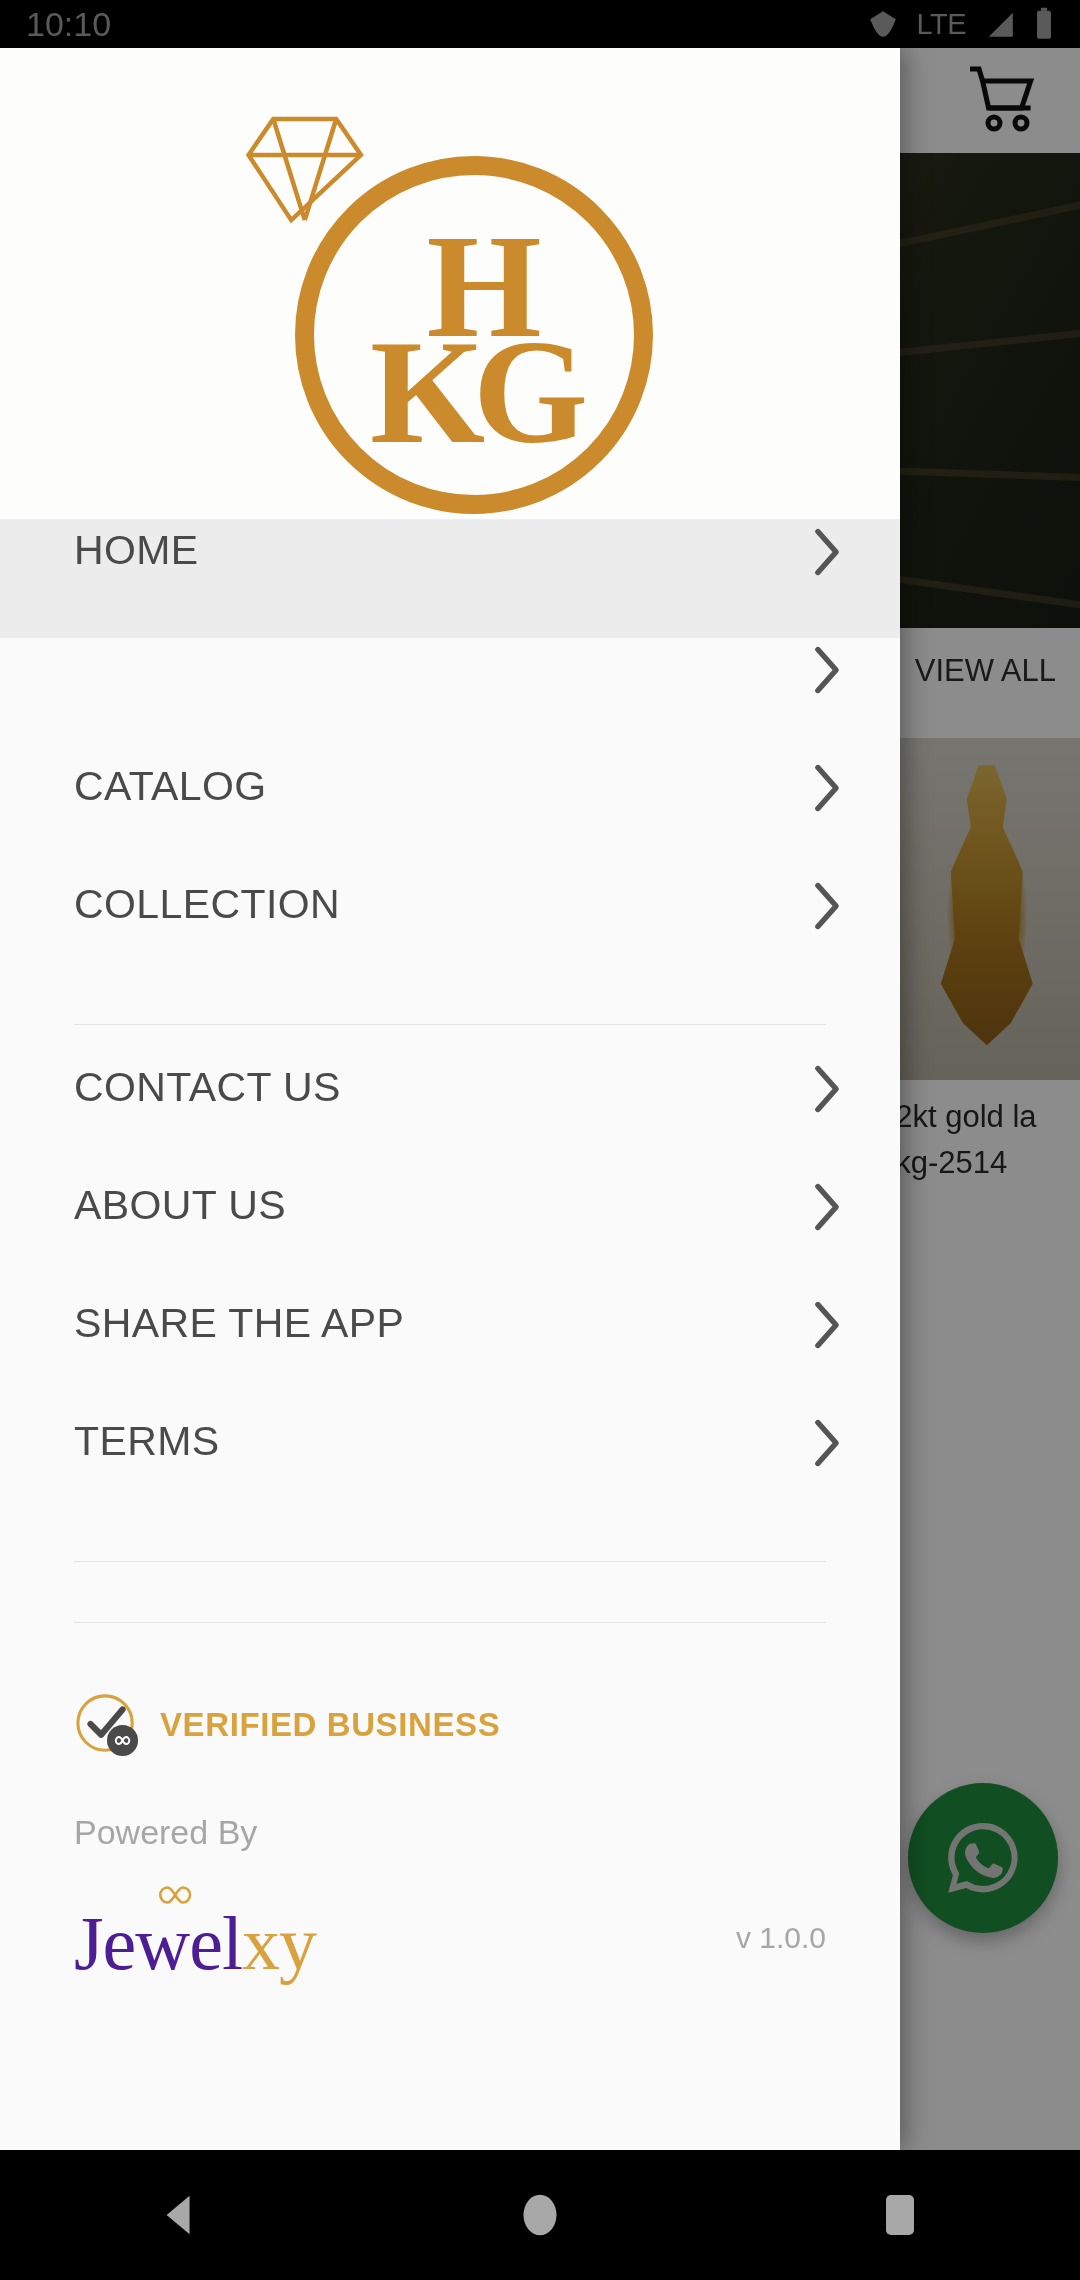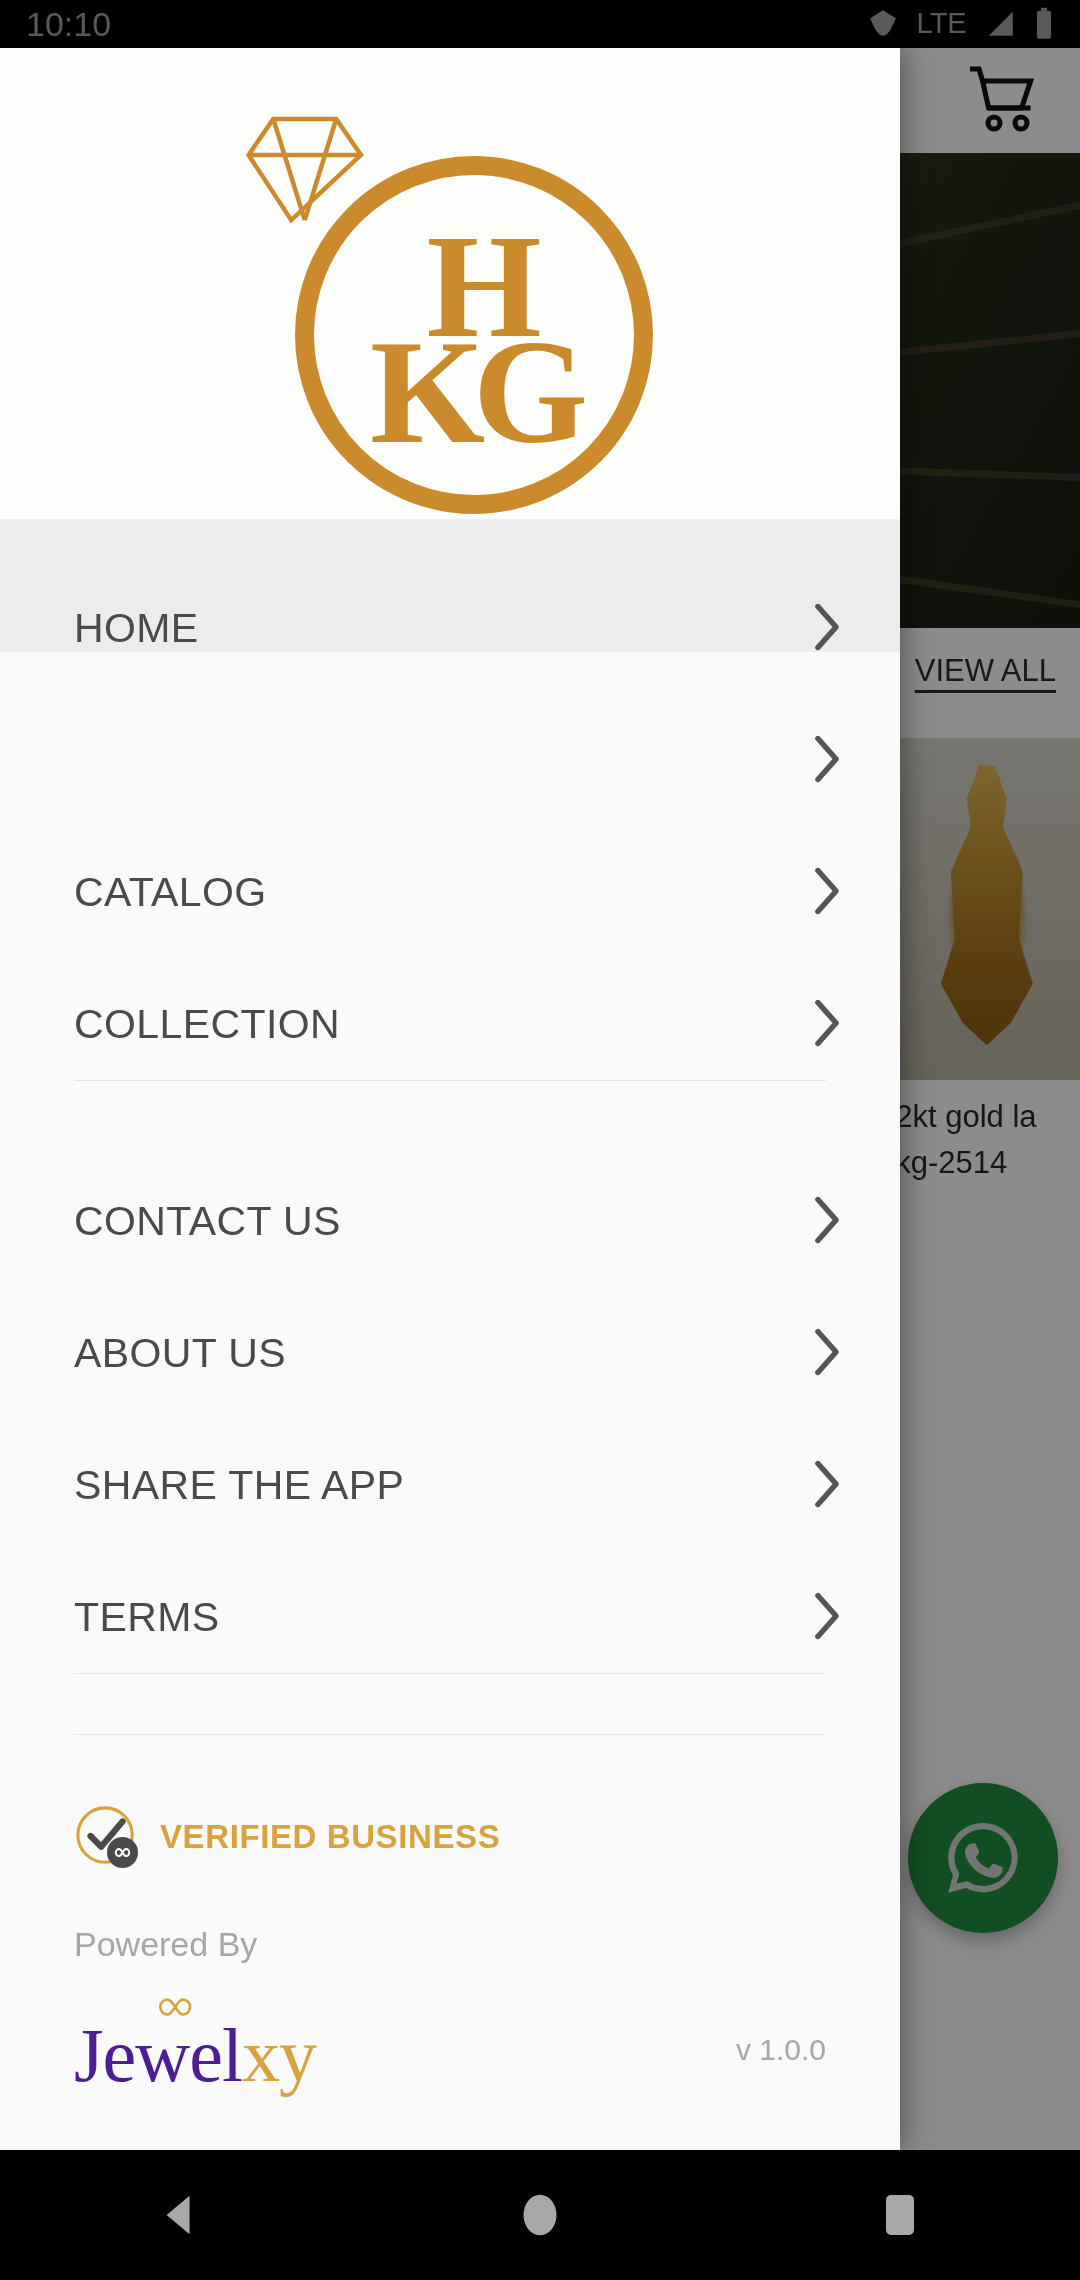--- a/index.html
+++ b/index.html
@@ -11,21 +11,21 @@
   }
   #screen { position:relative; width:1080px; height:2280px; background:#fafafa; overflow:hidden; }
 
   
   #status-bar{
     position:absolute; top:0; left:0; width:1080px; height:48px;
     background:#000000; display:flex; align-items:center;
     padding:0 26px; z-index:60;
   }
   #status-time{ font-size:34px; color:#5a5a5a; letter-spacing:0px; }
-  #status-right{ margin-left:auto; display:flex; align-items:flex-start; gap:17px; }
+  #status-right{ margin-left:auto; display:flex; align-items:center; gap:17px; }
   .sb-ico{ display:block; }
   #status-lte{ font-size:29px; color:#5a5a5a; font-weight:400; letter-spacing:-.5px;}
 
   
   #bg-app{ position:absolute; top:48px; left:0; width:1080px; height:2102px; background:#fff; }
   #bg-header{
     position:absolute; top:0; left:0; width:1080px; height:105px;
     background:#ffffff; display:flex; align-items:center; justify-content:flex-end;
     padding-right:40px;
   }
@@ -50,21 +50,21 @@
   #hero-bail{
     position:absolute; left:46.5%; top:37%; width:46px; height:76px; border-radius:22px;
     background:linear-gradient(180deg,#e0b048,#b3842c); border:5px solid #caa03a;
   }
   .pend-art{ position:absolute; }
   #bg-viewall-row{
     position:absolute; top:580px; left:0; width:1080px; height:86px;
     display:flex; align-items:center; justify-content:flex-end; padding-right:24px;
     background:#ffffff;
   }
-  #bg-viewall{ font-size:31px; color:#2f2f2f; text-decoration:underline; text-underline-offset:9px; }
+  #bg-viewall{ font-size:31px; color:#2f2f2f; text-underline-offset:9px; }
   #bg-card{
     position:absolute; top:666px; left:0; width:1080px; height:420px; background:#ffffff;
   }
   #bg-card-img{
     position:absolute; top:24px; left:878px; width:210px; height:342px;
     background:
       radial-gradient(ellipse 70px 160px at 52% 52%, #d8b24a 0%, #bb8f2f 44%, rgba(187,143,47,0) 58%),
       linear-gradient(180deg,#d9d6cd 0%,#c9c4b6 55%,#b9b4a4 100%);
     overflow:hidden;
   }
@@ -113,23 +113,23 @@
   #logo-mono{
     position:absolute; left:88px; top:96px; width:300px; height:300px;
     display:flex; flex-direction:column; align-items:center; justify-content:center;
     color:#cb8b2c; font-family:"Liberation Serif", serif; line-height:.78;
   }
   #logo-mono .m-h{ font-size:148px; font-weight:700; letter-spacing:-8px; margin-left:14px; }
   #logo-mono .m-kg{ font-size:148px; font-weight:700; letter-spacing:-12px; margin-top:-10px; }
 
   .menu-group{ width:100%; }
   .menu-item{
-    height:132px; width:100%;
-    display:flex; align-items:flex-end;
-    padding:0 56px 0 74px;
+    height:118px; width:100%;
+    display:flex; align-items:flex-start;
+    padding:7px 56px 0 74px;
     background:#fafafa;
   }
   .menu-item.active{ background:#ececec; }
   .menu-label{
     font-size:41px; color:#4a4a4a; letter-spacing:.4px; font-weight:400;
   }
   .menu-chev{ margin-left:auto; display:flex; align-items:center; }
   .divider{
     height:1px; background:#e4e4e4; margin:0 74px;
   }

